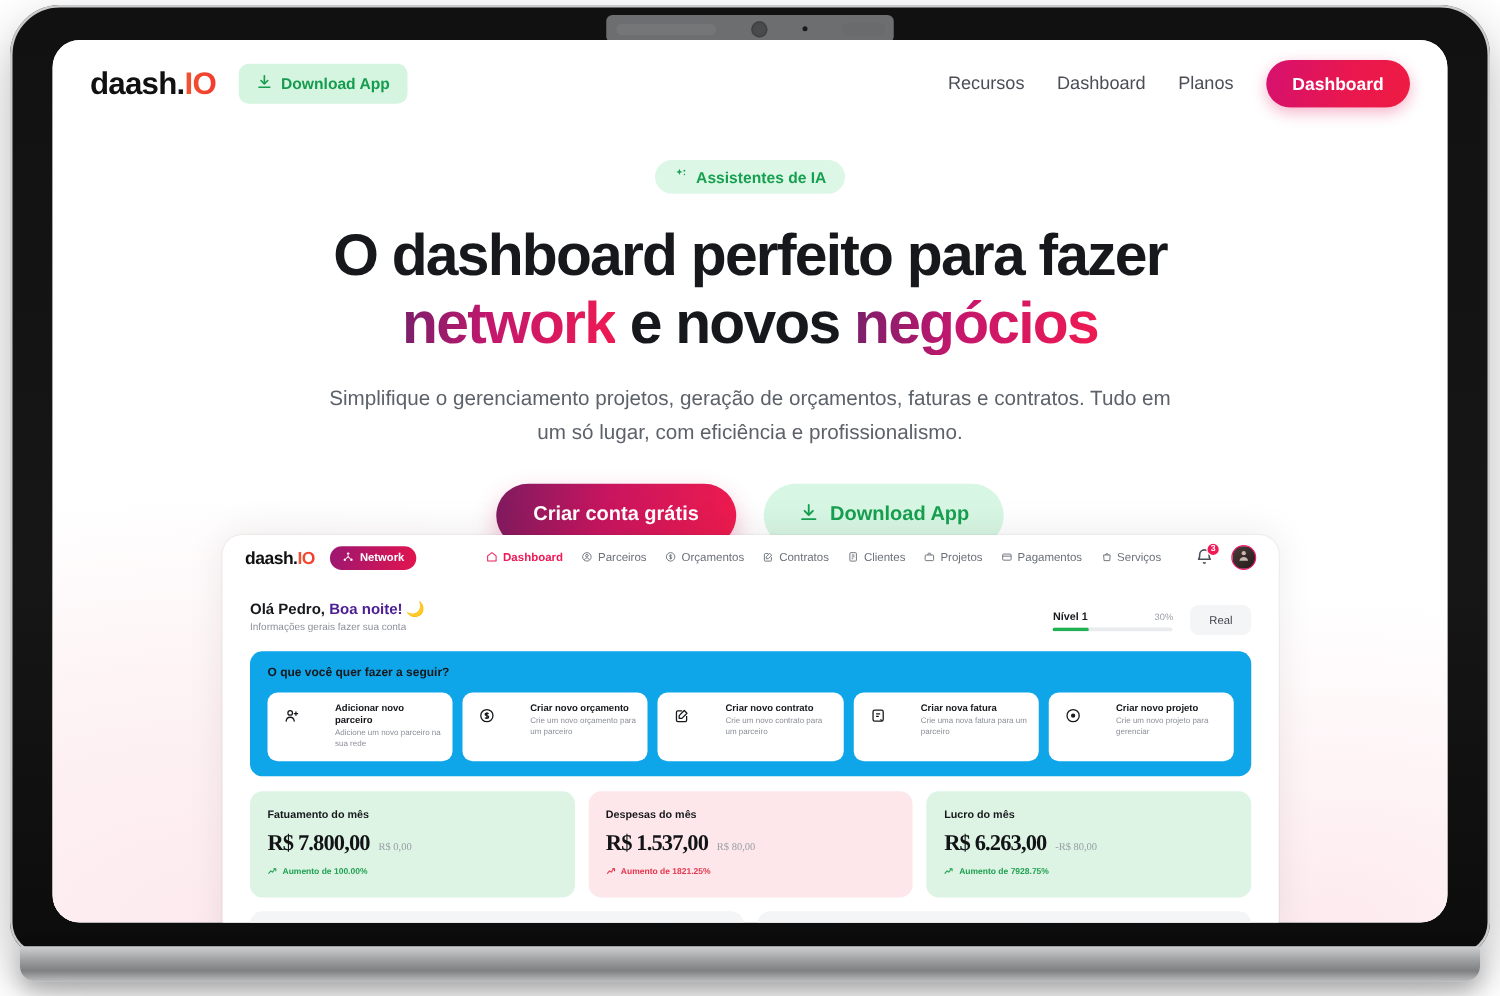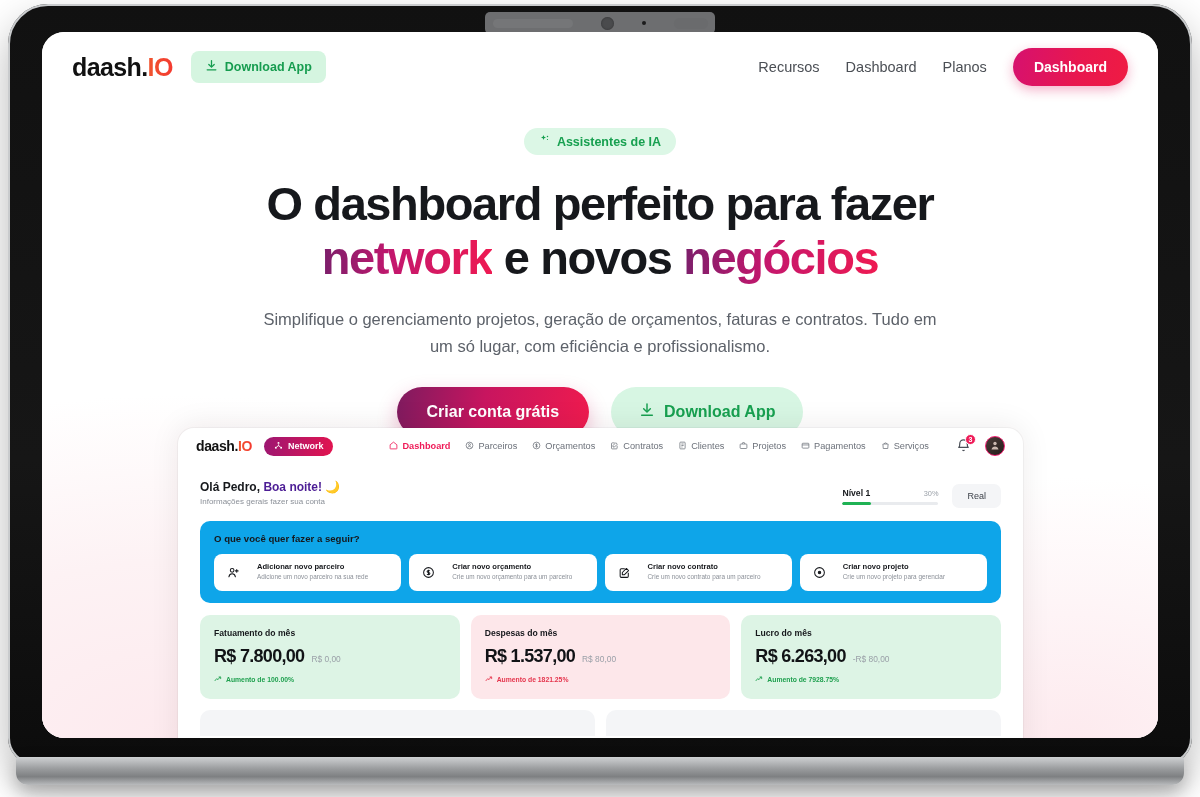--- a/index.html
+++ b/index.html
@@ -176,37 +176,37 @@
     font-size:9px; color:#3d424a; padding:7px 15px; cursor:pointer;
   }
 
   .panel{
     margin-top:13px; background:#0ea5e9; border-radius:10px; padding:12px 14px;
   }
   .panel-title{ font-size:9.6px; font-weight:700; color:#16181c; }
   .actions{ margin-top:10px; display:flex; gap:8px; }
   .action{
     flex:1; background:#fff; border-radius:8px; padding:8px 9px;
-    display:flex; gap:13px; align-items:flex-start; cursor:pointer;
+    display:flex; gap:24px; align-items:flex-start; cursor:pointer;
     min-width:0;
   }
   .action .ic{
     width:21px;height:21px;flex:0 0 21px;border-radius:6px;background:#fff;
     display:flex;align-items:center;justify-content:center;
   }
   .action .ic svg{width:13px;height:13px;}
   .action .t{ font-size:7.6px; font-weight:700; color:#16181c; line-height:1.25;}
   .action .d{ margin-top:2px; font-size:6.4px; color:#8b9098; line-height:1.4;}
 
   .stats{ margin-top:12px; display:flex; gap:11px; }
   .stat{ flex:1; border-radius:10px; padding:13px 14px 15px; }
   .stat.green{ background:#ddf4e5; }
   .stat.pink{ background:#fde7ea; }
   .stat-label{ font-size:8.6px; font-weight:700; color:#16181c;}
-  .stat-row{ margin-top:8px; display:flex; align-items:baseline; gap:7px;}
+  .stat-row{ margin-top:8px; display:flex; align-items:baseline; gap:7px;font-family:Liberation Serif, serif;}
   .stat-value{ font-size:18px; font-weight:800; letter-spacing:-.7px; color:#111316;}
   .stat-prev{ font-size:8.4px; color:#9aa0a8;}
   .stat-delta{ margin-top:8px; display:flex; align-items:center; gap:4px; font-size:6.8px; font-weight:600;}
   .stat-delta svg{width:8px;height:8px;}
   .stat-delta.up{ color:#1fa04f; }
   .stat-delta.down{ color:#e5354d; }
 
   .ghost-row{ margin-top:11px; display:flex; gap:11px; }
   .ghost{ flex:1; height:26px; background:#f4f5f7; border-radius:10px 10px 0 0;}
 </style>
@@ -443,20 +443,33 @@
                       <path d="M19 12.5V19a2 2 0 0 1-2 2H6a2 2 0 0 1-2-2V7a2 2 0 0 1 2-2h6.5"></path>
                       <path d="M15.5 4.5l4 4L12 16H8v-4z"></path>
                     </svg>
                   </span>
                 <span style="min-width:0">
                   <span class="t" style="display:block">Criar novo contrato</span>
                   <span class="d" style="display:block">Crie um novo contrato para um parceiro</span>
                 </span>
               </div>
 
+              <div class="action">
+                <span class="ic">
+                    <svg viewBox="0 0 24 24" fill="none" stroke="#16181c" stroke-width="1.9" stroke-linejoin="round">
+                      <rect x="4.5" y="4" width="15" height="16" rx="2.4"></rect>
+                      <path d="M9 9.5h6M9 13h4"></path>
+                      <path d="M15.5 17.5l2 2"></path>
+                    </svg>
+                  </span>
+                <span style="min-width:0">
+                  <span class="t" style="display:block">Criar nova fatura</span>
+                  <span class="d" style="display:block">Crie uma nova fatura para um parceiro</span>
+                </span>
+              </div>
 
               <div class="action">
                 <span class="ic">
                     <svg viewBox="0 0 24 24" fill="none" stroke="#16181c" stroke-width="1.9">
                       <circle cx="12" cy="12" r="9"></circle>
                       <circle cx="12" cy="12" r="2.2" fill="#16181c"></circle>
                     </svg>
                   </span>
                 <span style="min-width:0">
                   <span class="t" style="display:block">Criar novo projeto</span>

